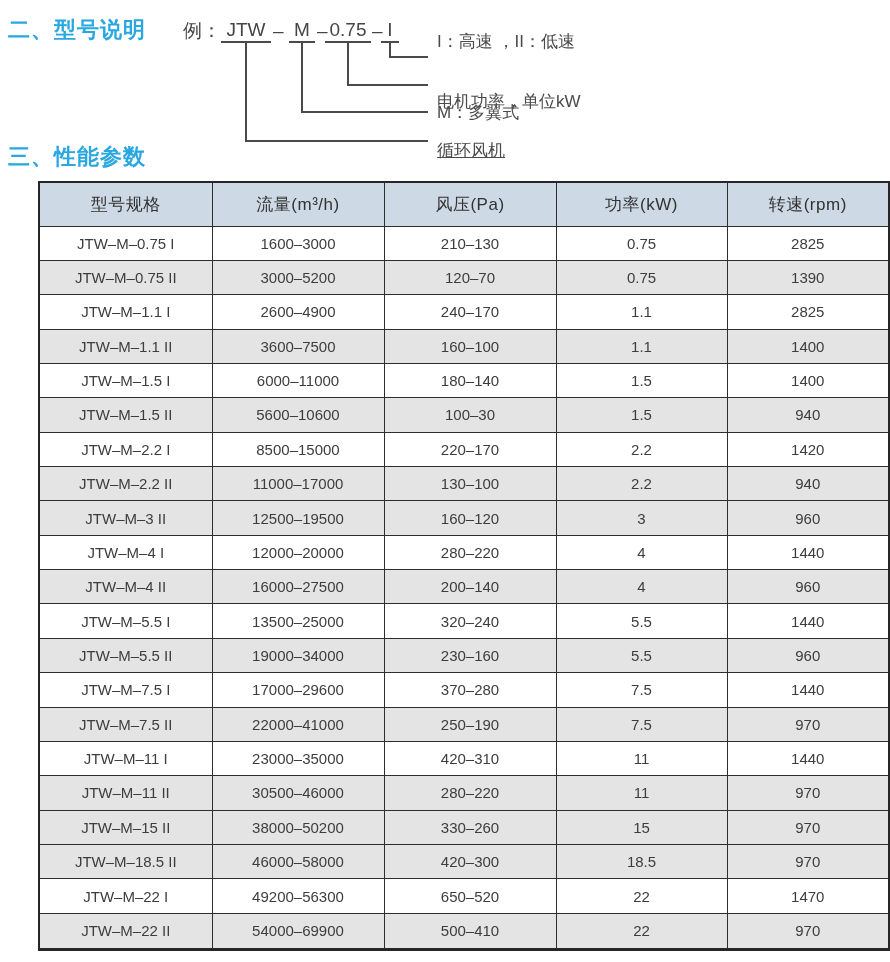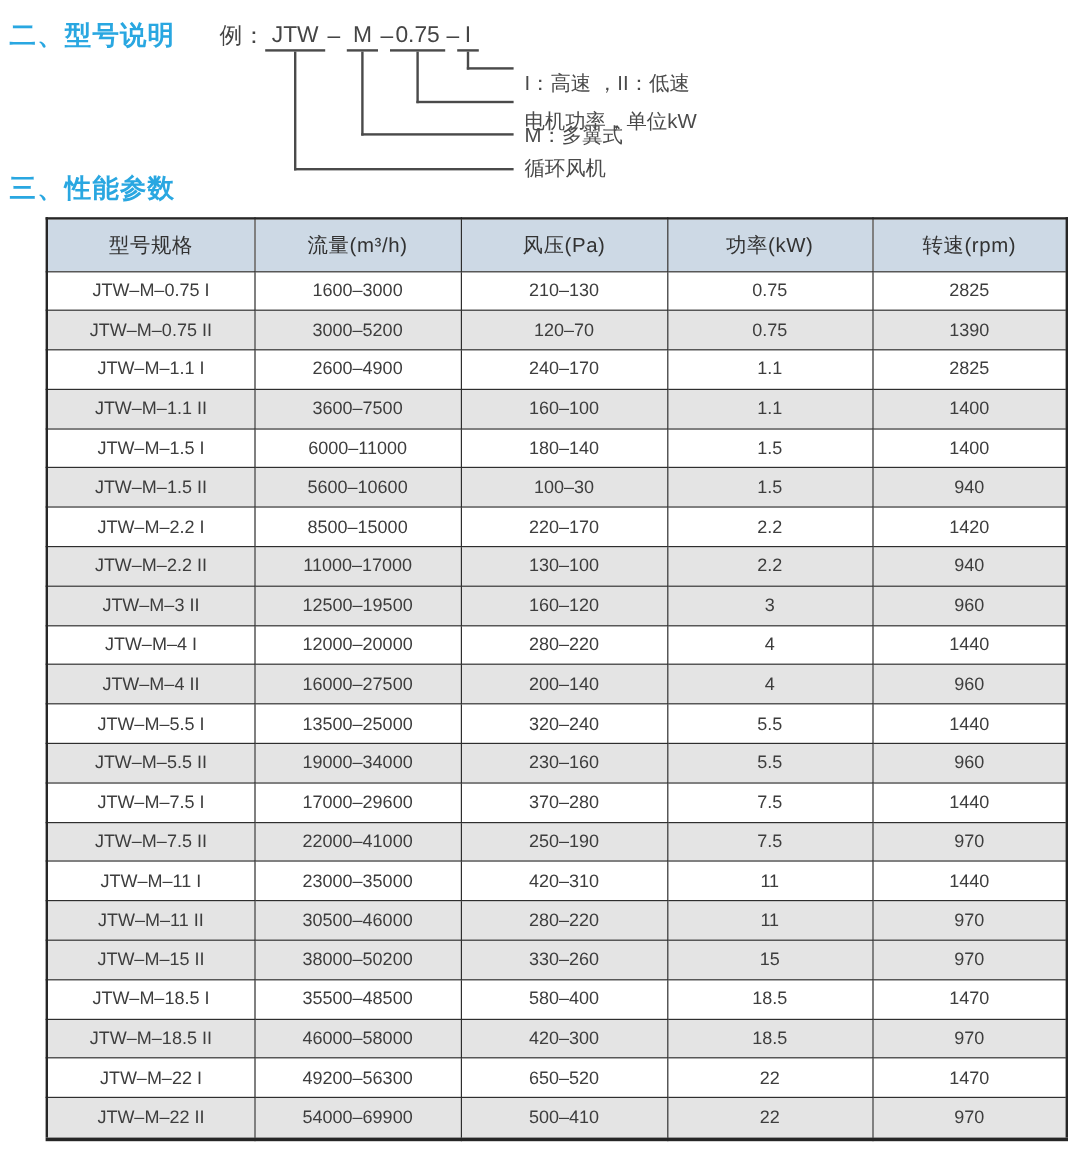--- a/index.html
+++ b/index.html
@@ -44,24 +44,24 @@
   .hline { position:absolute; height:2px; background:#4a4a4a; }
   .h-i   { left:389px; top:56px;  width:39px; }
   .h-075 { left:347px; top:84px;  width:81px; }
   .h-m   { left:301px; top:111px; width:127px; }
   .h-jtw { left:245px; top:140px; width:183px; }
 
   .dlabel {
     position:absolute; left:437px; color:#4a4a4a;
     font-size:17px; line-height:19px; white-space:nowrap;
   }
-  .dl-i     { top:60px;text-align:right; }
+  .dl-i     { top:32px;text-align:right; }
   .dl-power { top:76px;margin-top:16px; }
   .dl-m     { top:103px; }
-  .dl-fan   { top:131px; }
+  .dl-fan   { top:141px;text-decoration:underline; }
 
   
   .ptable {
     position:absolute; left:38px; top:181px;
     width:850px; height:770px;
     border-collapse:collapse; table-layout:fixed;
     border:2px solid #262626; border-bottom-width:3px;
   }
   .ptable col:nth-child(1){ width:173px; }
   .ptable col:nth-child(2){ width:172px; }
@@ -252,27 +252,20 @@
           <td>11</td>
           <td>970</td>
         </tr>
         <tr class="alt">
           <td>JTW–M–15 II</td>
           <td>38000–50200</td>
           <td>330–260</td>
           <td>15</td>
           <td>970</td>
         </tr>
-        <tr>
-          <td>JTW–M–18.5 I</td>
-          <td>35500–48500</td>
-          <td>580–400</td>
-          <td>18.5</td>
-          <td>1470</td>
-        </tr>
         <tr class="alt">
           <td>JTW–M–18.5 II</td>
           <td>46000–58000</td>
           <td>420–300</td>
           <td>18.5</td>
           <td>970</td>
         </tr>
         <tr>
           <td>JTW–M–22 I</td>
           <td>49200–56300</td>

